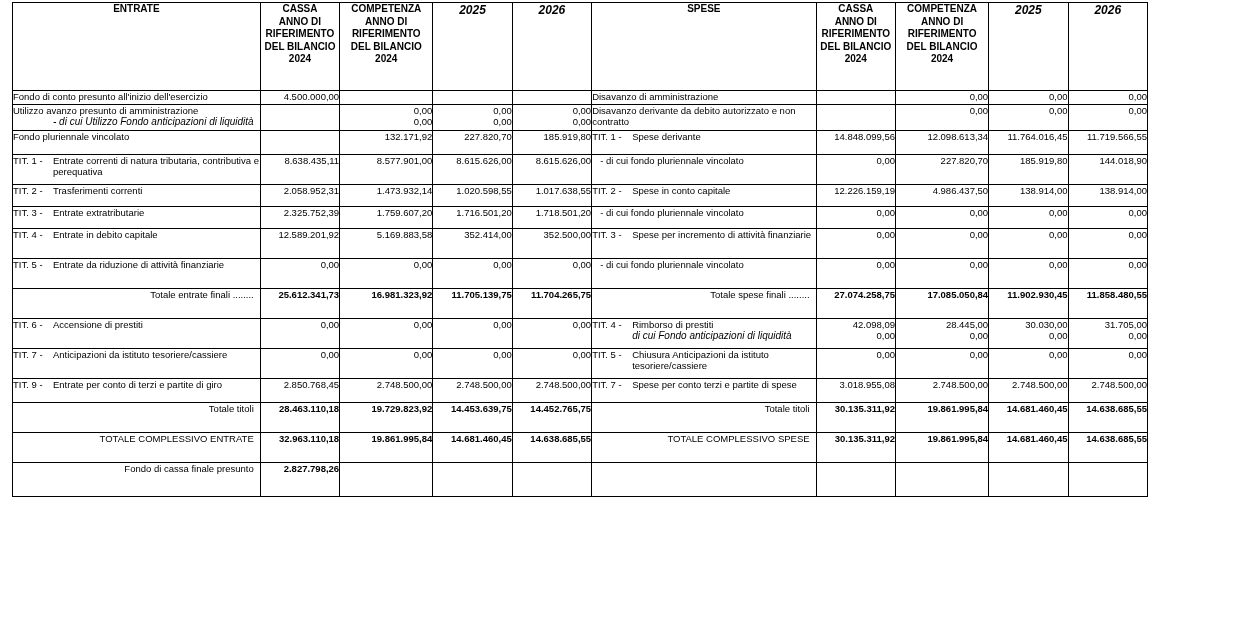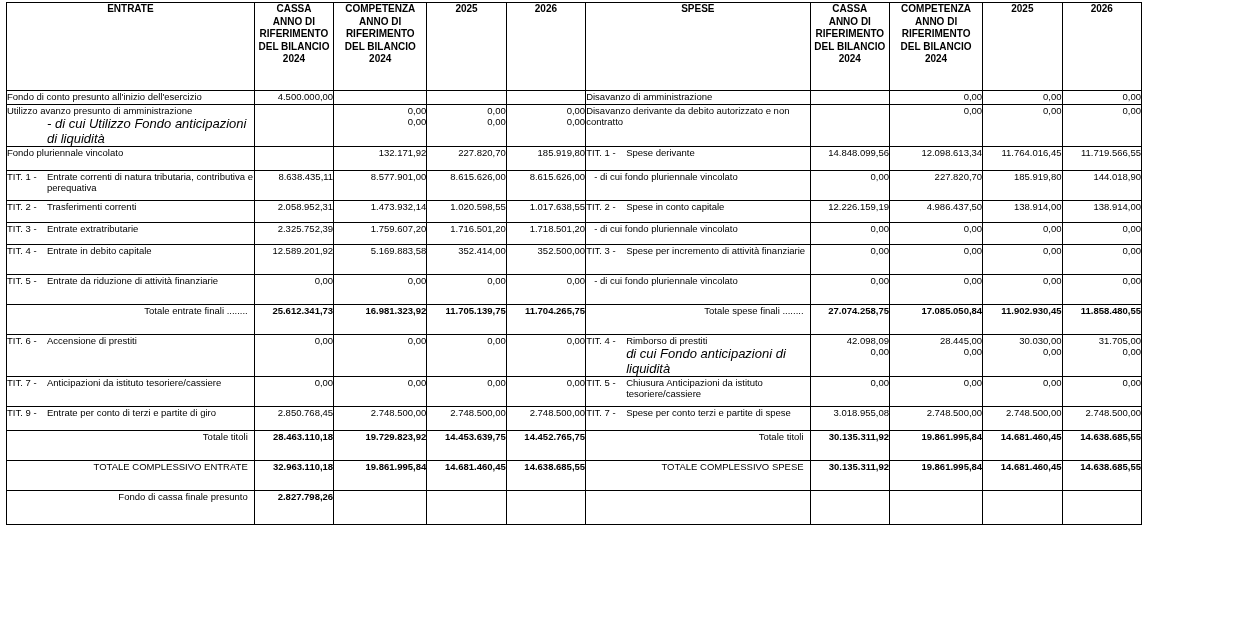--- a/index.html
+++ b/index.html
@@ -11,21 +11,21 @@
   #page {
     position: relative;
     width: 1240px;
     height: 623px;
     overflow: hidden;
     background: #ffffff;
   }
   table.budget {
     border-collapse: collapse;
     table-layout: fixed;
-    margin-left: 6px;
+    margin-left: 12px;
     margin-top: 2px;
     width: 1136px;
     font-size: 9.5px;
     color: #000000;
   }
   table.budget td, table.budget th {
     border: 1px solid #000000;
     padding: 0;
     vertical-align: top;
   }
@@ -37,21 +37,21 @@
 
   thead th {
     height: 88px;
     text-align: center;
     vertical-align: middle;
     font-weight: bold;
     font-size: 10px;
     line-height: 1.25;
     padding: 2px;
   }
-  thead th.hdr-year { font-size: 10px; }
+  thead th.hdr-year { font-size: 12px; font-style: italic; }
   td.num {
     text-align: right;
     vertical-align: top;
     font-size: 9.5px;
     padding: 2px 6px 2px 2px;
     white-space: nowrap;
   }
   td.num.bold { font-weight: bold; }
   td.lbl {
     font-size: 9.5px;
@@ -61,21 +61,21 @@
     display: flex;
     align-items: flex-start;
   }
   .tit {
     font-weight: normal;
     width: 40px;
     flex: 0 0 40px;
     white-space: nowrap;
   }
   .txt { flex: 1 1 auto; }
-  .txt.ital { font-style: italic; font-size: 13px; }
+  .txt.ital { font-style: italic; font-size: 10px; }
   .sub { padding-left: 8px; justify-content: center; }
   .lbl.right { text-align: right; font-weight: normal; padding-right: 6px; }
   .lbl.right .txt { text-align: right; }
 </style>
 </head>
 <body>
 
 <div id="page">
   <table class="budget">
     <colgroup>

